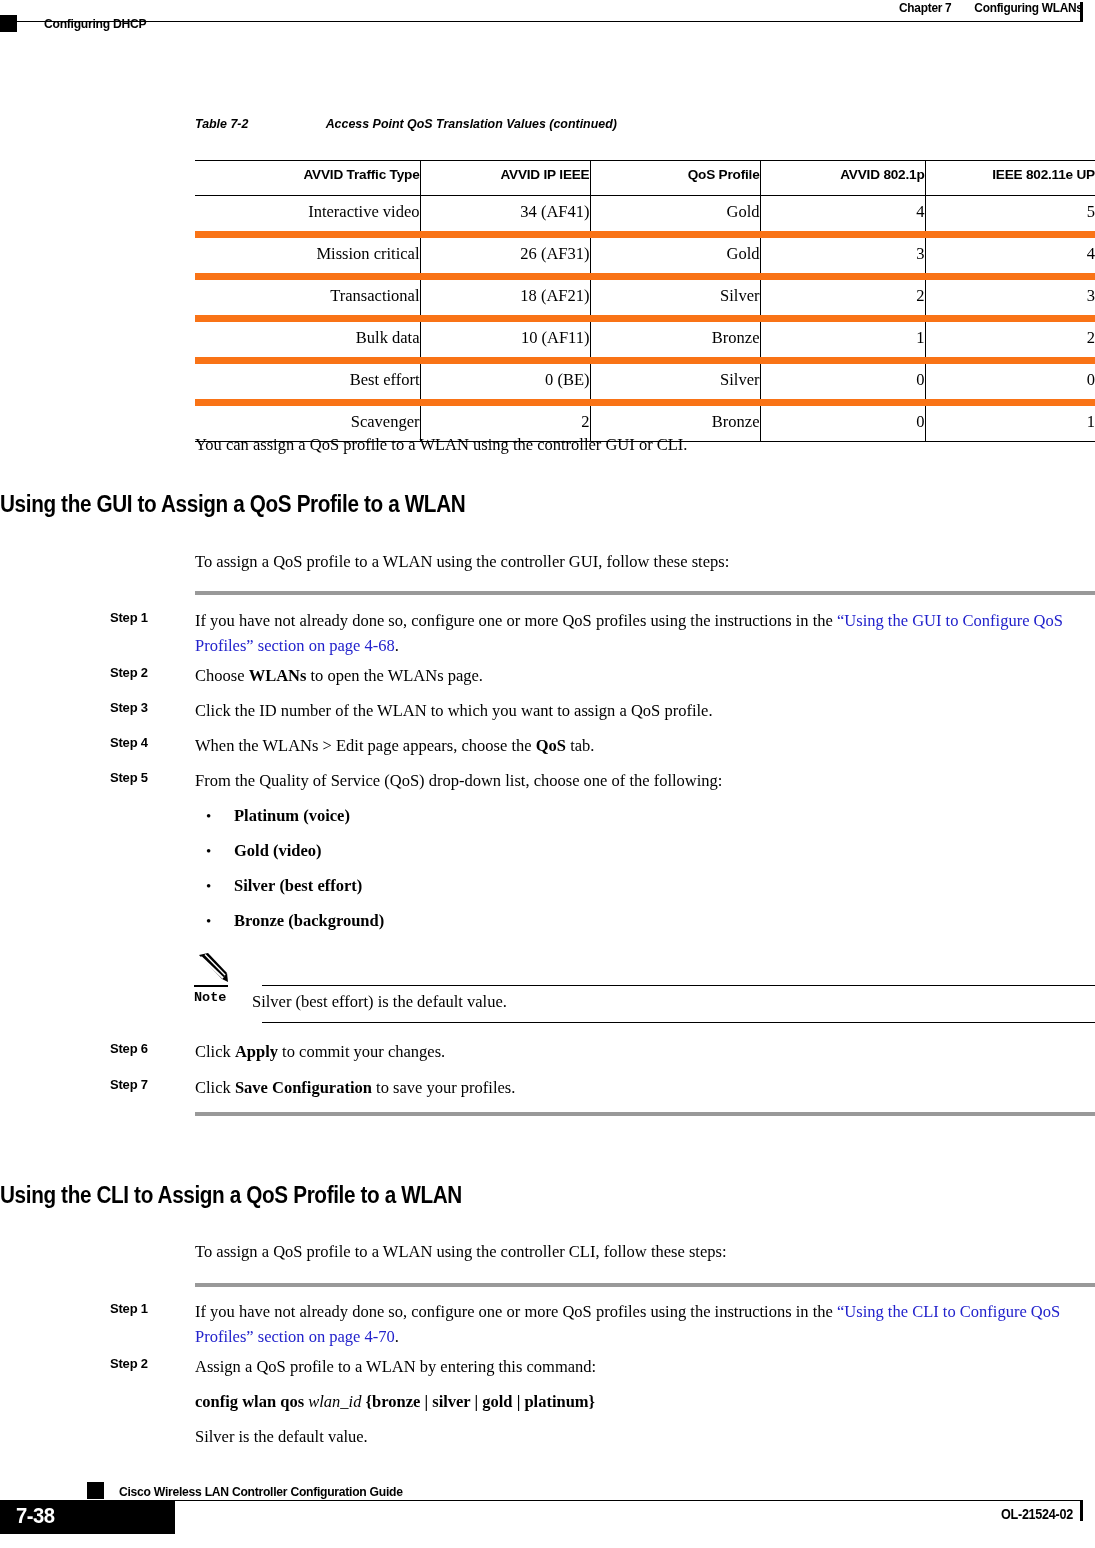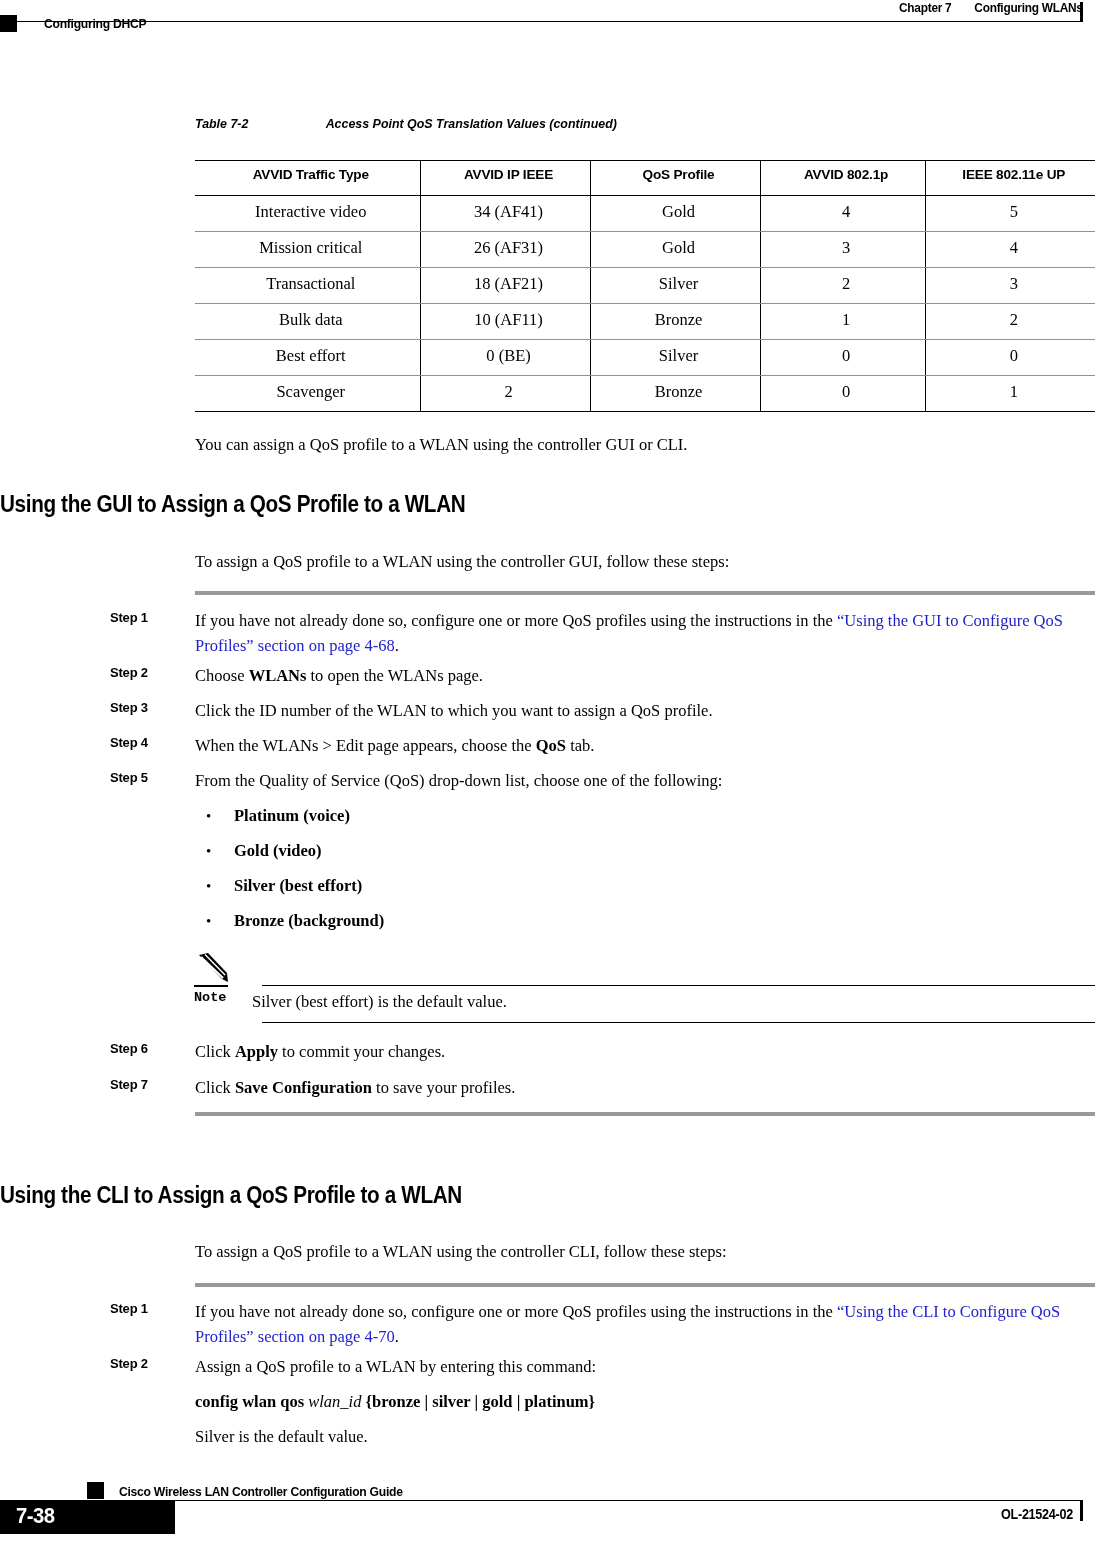--- a/index.html
+++ b/index.html
@@ -87,40 +87,40 @@
 
   table.qos {
     position: absolute;
     left: 195px;
     top: 160px;
     width: 900px;
     border-collapse: collapse;
     table-layout: fixed;
   }
   table.qos th, table.qos td {
-    text-align: center;
+    text-align: right;
     vertical-align: top;
     padding: 6px 0 9px 7px;
     border-left: 1px solid #000;
   }
   table.qos th:first-child, table.qos td:first-child { border-left: none; }
   table.qos thead th {
     font-family: "Liberation Sans", sans-serif;
     font-weight: bold;
     font-size: 13.6px;
     letter-spacing: -0.2px;
     border-top: 1.8px solid #000;
     border-bottom: 1.2px solid #000;
     height: 35px;
     transform: none;
   }
   table.qos tbody td {
     font-family: "Liberation Serif", serif;
     font-size: 16.5px;
-    border-bottom: 1px solid #f97316;
+    border-bottom: 7px solid #f97316;
     height: 34px;
   }
   table.qos tbody tr:last-child td { border-bottom: 1.8px solid #000; }
 
   
   .para {
     font-family: "Liberation Serif", serif;
     font-size: 16.5px;
     line-height: 25px;
   }

